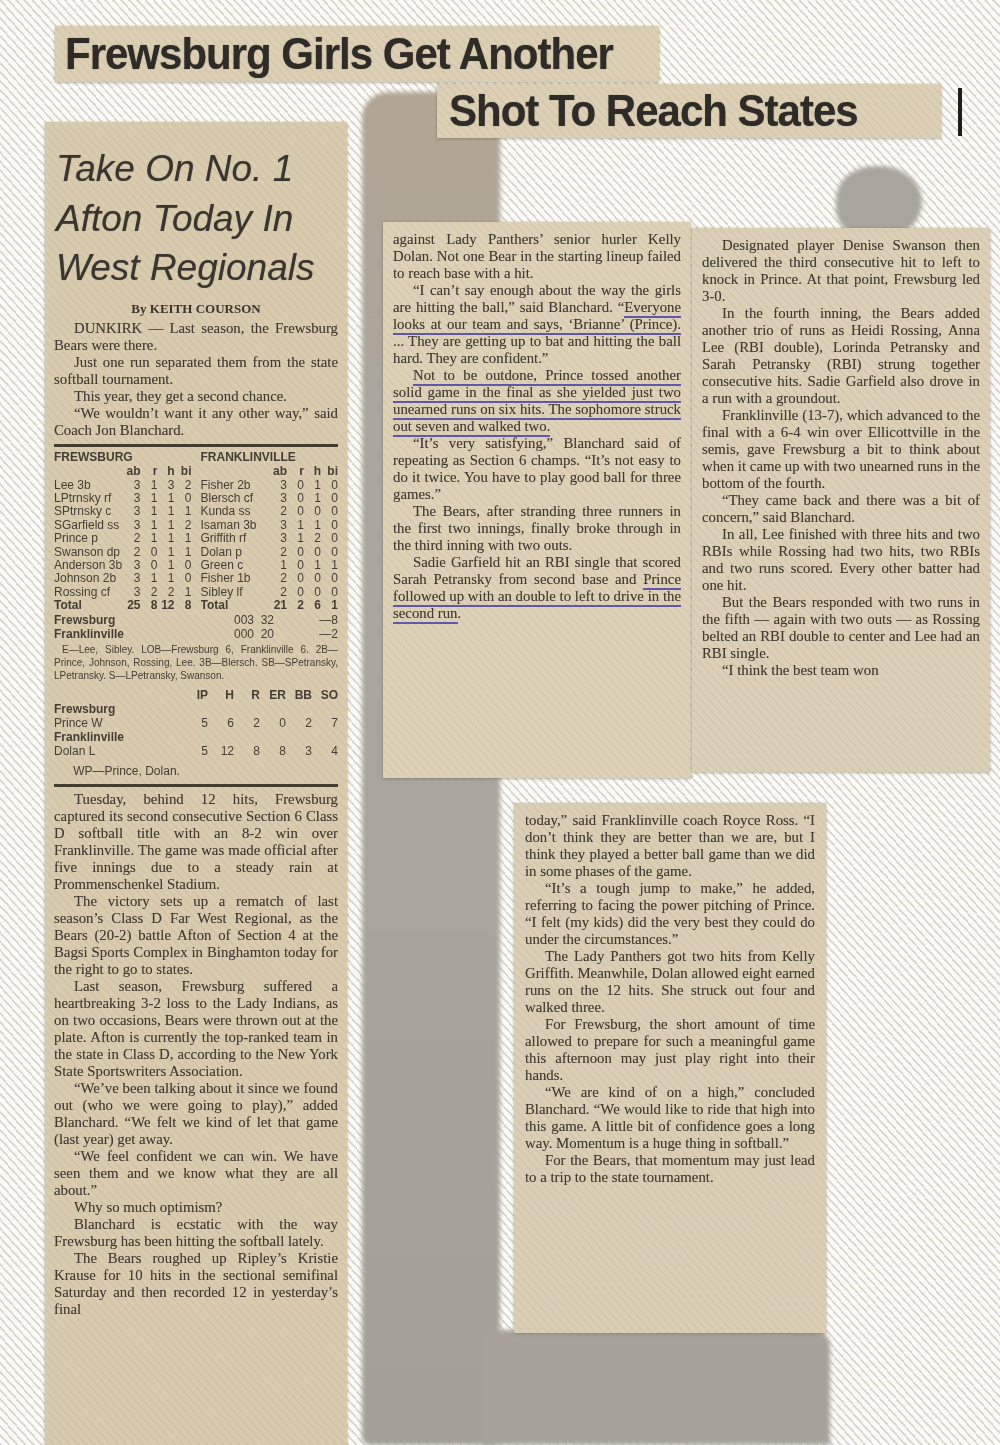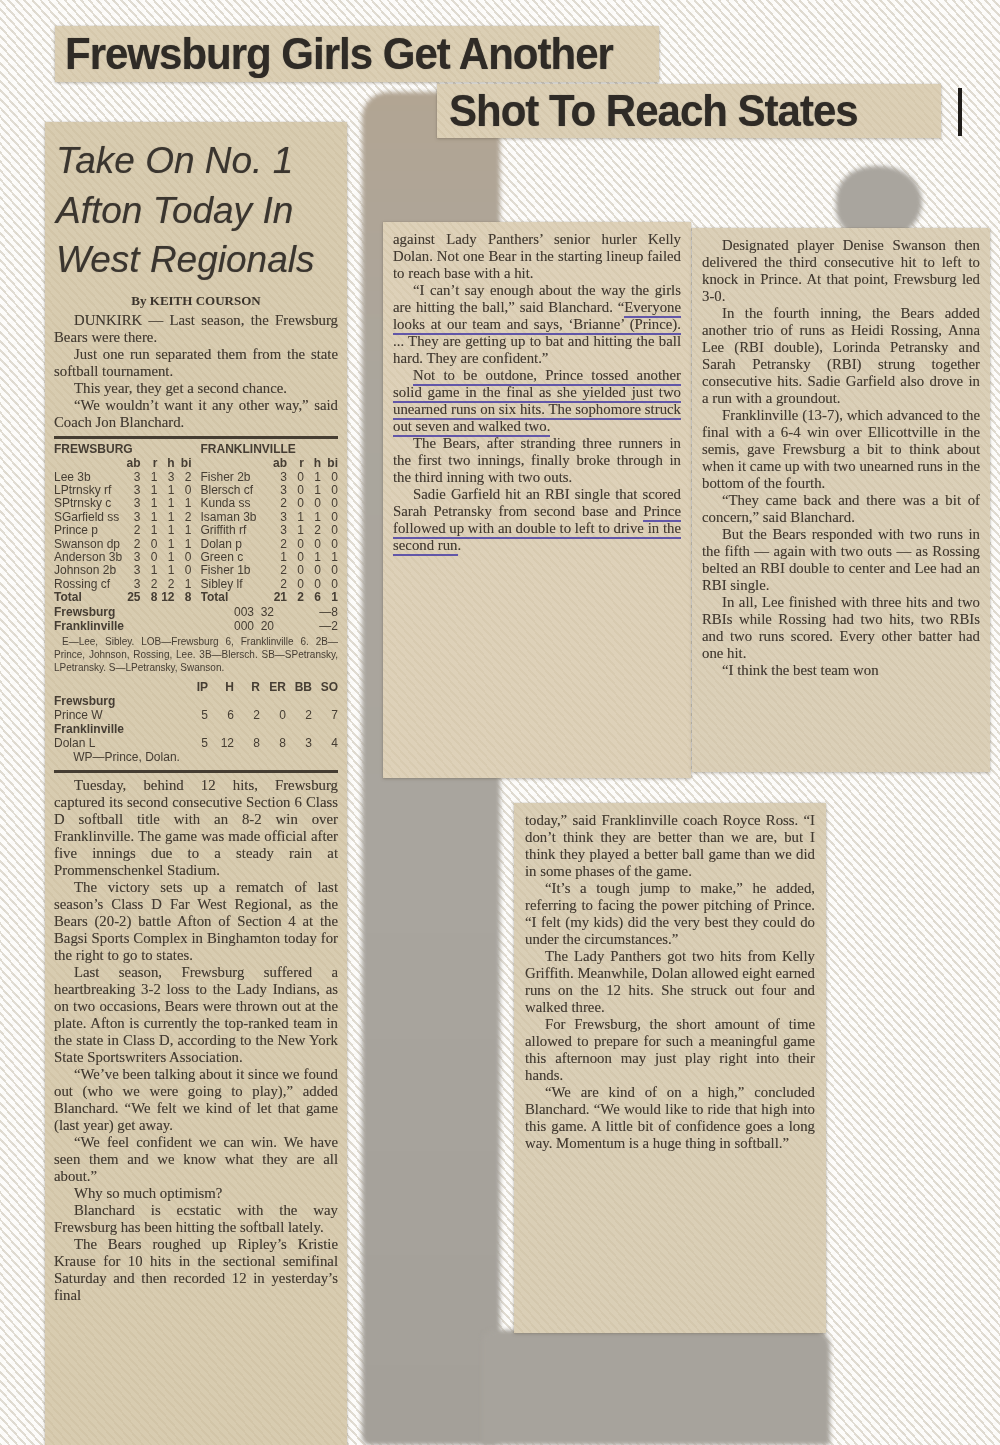--- a/index.html
+++ b/index.html
@@ -35,21 +35,21 @@
   .vline{position:absolute;z-index:3;left:958px;top:88px;width:4px;height:48px;background:#201d1a;}
 
   .left-clip{left:45px;top:122px;width:302px;height:1323px;padding:10px 9px 0 9px;background-color:#d6c9ac;}
   .mid-clip{left:383px;top:222px;width:308px;height:556px;padding:9px 10px;background-color:#dccfb5;}
   .right-clip{left:692px;top:228px;width:298px;height:544px;padding:9px 10px;background-color:#d9cdb4;}
   .bottom-clip{left:514px;top:803px;width:312px;height:530px;padding:9px 11px;background-color:#d8ccb2;}
 
   .subhead{
     font-family:"Liberation Sans", sans-serif;font-style:italic;
     font-size:37px;line-height:1.34;color:#3a352f;letter-spacing:0;
-    white-space:pre-line;margin:4px 0 8px 2px;text-shadow:0 0 1px rgba(58,53,47,0.45);
+    white-space:pre-line;margin:12px 0 8px 2px;text-shadow:0 0 1px rgba(58,53,47,0.45);
   }
   .byline{font-weight:bold;font-size:13px;text-align:center;margin:2px 0 3px 0;color:#3b342c;}
   .body-text{font-size:14.8px;line-height:17px;color:#423a31;text-shadow:0 0 0.5px rgba(66,58,49,0.4);}
   .para{margin:0;text-indent:1.35em;text-align:justify;}
   .para.noindent{text-indent:0;}
   .pen-underline{border-bottom:2.5px solid rgba(76,66,166,0.85);padding-bottom:0.5px;}
 
   .bs-rule{border:none;border-top:3px solid #453d32;margin:5px 0 4px 0;}
   .boxscore{font-family:Liberation Sans, sans-serif;font-size:12px;line-height:13.4px;color:#453d33;}
   .bs-batting{display:flex;gap:9px;}
@@ -61,21 +61,21 @@
   .bs-team{margin-bottom:1px;}
   .ls-row{display:flex;margin-top:1px;}
   .ls-team{flex:1;font-weight:bold;}
   .ls-innings{width:70px;white-space:pre;}
   .ls-total{width:34px;text-align:right;white-space:pre;}
   .bs-notes{font-size:10px;line-height:12.6px;margin-top:3px;text-align:justify;text-indent:0.8em;}
   .pitch{margin-top:6px;}
   .p-row{display:flex;line-height:14px;}
   .p-label{flex:1;white-space:nowrap;}
   .p-n{width:26px;text-align:right;flex:none;}
-  .bs-wp{margin-top:1px;text-indent:1.6em;font-size:12px;}
+  .bs-wp{margin-top:7px;text-indent:1.6em;font-size:12px;}
 </style>
 </head>
 <body>
 
 <div class="page">
 
   <div class="stain stain-tall"></div>
   <div class="stain stain-bottom"></div>
   <div class="stain stain-right"></div>
 
@@ -327,40 +327,42 @@
         <p class="para"><span>Blanchard is ecstatic with the way Frewsburg has been hitting the softball lately.</span></p>
         <p class="para"><span>The Bears roughed up Ripley’s Kristie Krause for 10 hits in the sectional semifinal Saturday and then recorded 12 in yesterday’s final</span></p>
       </div>
   </div>
 
   <div class="clip mid-clip">
     <div class="body-text">
         <p class="para noindent"><span>against Lady Panthers’ senior hurler Kelly Dolan. Not one Bear in the starting lineup failed to reach base with a hit.</span></p>
         <p class="para"><span>“I can’t say enough about the way the girls are hitting the ball,” said Blanchard. “</span><span class="pen-underline">Everyone looks at our team and says, ‘Brianne’ (Prince).</span><span> ... They are getting up to bat and hitting the ball hard. They are confident.”</span></p>
         <p class="para"><span class="pen-underline">Not to be outdone, Prince tossed another solid game in the final as she yielded just two unearned runs on six hits. The sophomore struck out seven and walked two.</span></p>
+        <p class="para"><span>“It’s very satisfying,” Blanchard said of repeating as Section 6 champs. “It’s not easy to do it twice. You have to play good ball for three games.”</span></p>
         <p class="para"><span>The Bears, after stranding three runners in the first two innings, finally broke through in the third inning with two outs.</span></p>
         <p class="para"><span>Sadie Garfield hit an RBI single that scored Sarah Petransky from second base and </span><span class="pen-underline">Prince followed up with an double to left to drive in the second run</span><span>.</span></p>
       </div>
   </div>
 
   <div class="clip right-clip">
     <div class="body-text">
         <p class="para"><span>Designated player Denise Swanson then delivered the third consecutive hit to left to knock in Prince. At that point, Frewsburg led 3-0.</span></p>
         <p class="para"><span>In the fourth inning, the Bears added another trio of runs as Heidi Rossing, Anna Lee (RBI double), Lorinda Petransky and Sarah Petransky (RBI) strung together consecutive hits. Sadie Garfield also drove in a run with a groundout.</span></p>
         <p class="para"><span>Franklinville (13-7), which advanced to the final with a 6-4 win over Ellicottville in the semis, gave Frewsburg a bit to think about when it came up with two unearned runs in the bottom of the fourth.</span></p>
         <p class="para"><span>“They came back and there was a bit of concern,” said Blanchard.</span></p>
+        <p class="para"><span>In all, Lee finished with three hits and two RBIs while Rossing had two hits, two RBIs and two runs scored. Every other batter had one hit.</span></p>
         <p class="para"><span>But the Bears responded with two runs in the fifth — again with two outs — as Rossing belted an RBI double to center and Lee had an RBI single.</span></p>
-        <p class="para"><span>In all, Lee finished with three hits and two RBIs while Rossing had two hits, two RBIs and two runs scored. Every other batter had one hit.</span></p>
         <p class="para"><span>“I think the best team won</span></p>
       </div>
   </div>
 
   <div class="clip bottom-clip">
     <div class="body-text">
         <p class="para noindent"><span>today,” said Franklinville coach Royce Ross. “I don’t think they are better than we are, but I think they played a better ball game than we did in some phases of the game.</span></p>
         <p class="para"><span>“It’s a tough jump to make,” he added, referring to facing the power pitching of Prince. “I felt (my kids) did the very best they could do under the circumstances.”</span></p>
         <p class="para"><span>The Lady Panthers got two hits from Kelly Griffith. Meanwhile, Dolan allowed eight earned runs on the 12 hits. She struck out four and walked three.</span></p>
         <p class="para"><span>For Frewsburg, the short amount of time allowed to prepare for such a meaningful game this afternoon may just play right into their hands.</span></p>
         <p class="para"><span>“We are kind of on a high,” concluded Blanchard. “We would like to ride that high into this game. A little bit of confidence goes a long way. Momentum is a huge thing in softball.”</span></p>
+        <p class="para"><span>For the Bears, that momentum may just lead to a trip to the state tournament.</span></p>
       </div>
   </div>
 
 </div>
 
 </body></html>

